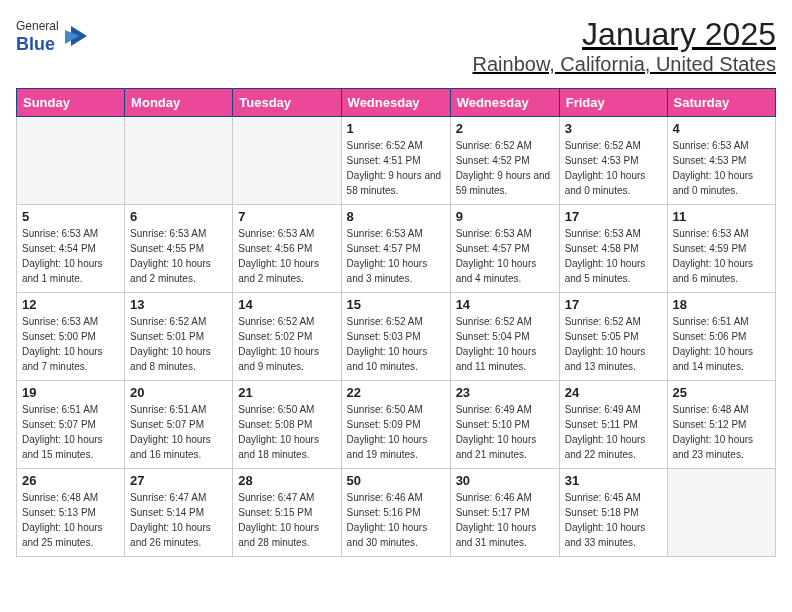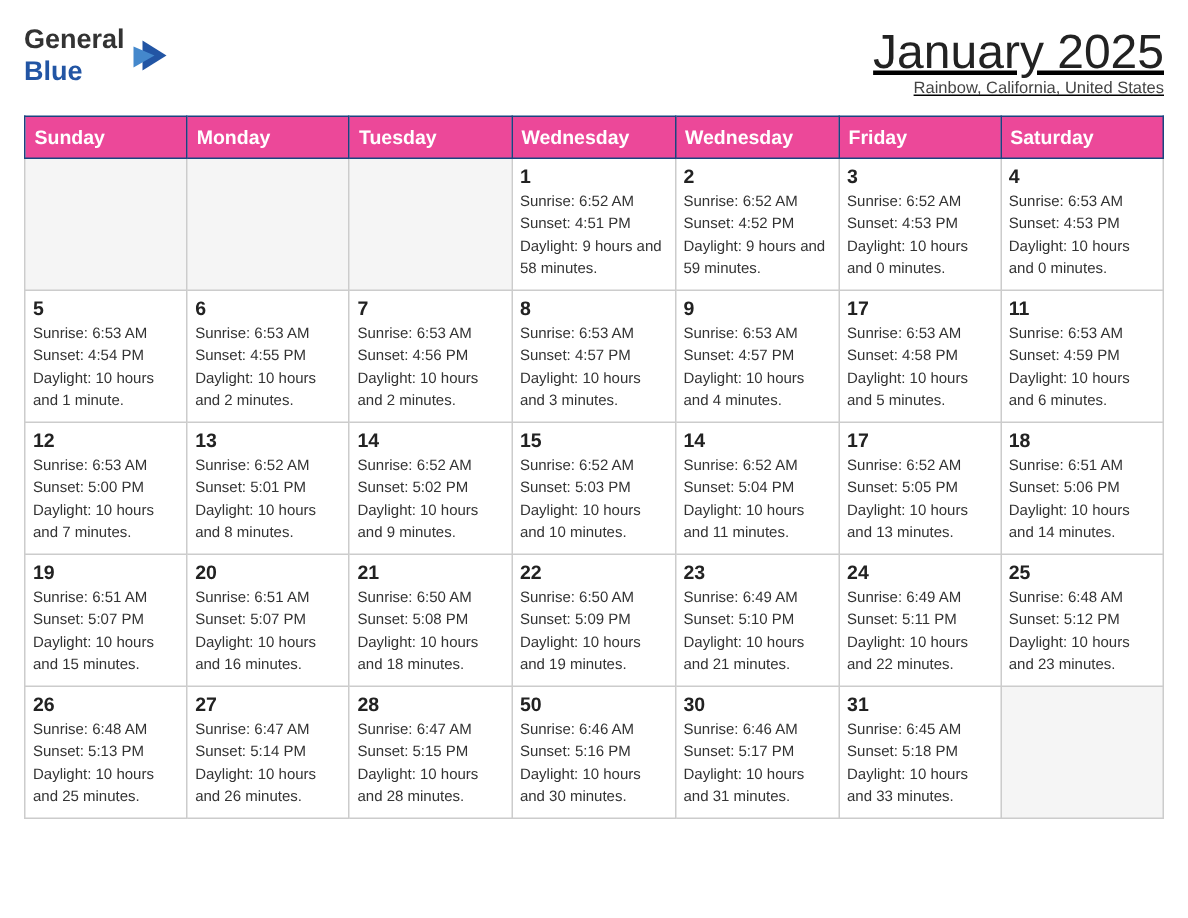--- a/index.html
+++ b/index.html
@@ -14,22 +14,22 @@
       display: flex;
       justify-content: space-between;
       align-items: flex-start;
       margin-bottom: 12px;
     }
     .logo {
       display: flex;
       align-items: center;
     }
     .logo-text-general {
-      font-size: 18px;
-      font-weight: bold;
+      font-size: 12px;
+      font-weight: normal;
       color: #333;
       margin-top: 28px;
     }
     .logo-text-blue {
       font-size: 18px;
       font-weight: bold;
       color: #2255a4;
     }
     .logo-icon {
       width: 28px;
@@ -39,21 +39,21 @@
     .title-block {
       text-align: right;
       text-decoration: underline;
     }
     .title-block h1 {
       font-size: 32px;
       color: #222;
       font-weight: normal;
     }
     .title-block h2 {
-      font-size: 11px;
+      font-size: 20px;
       color: #444;
       font-weight: normal;
     }
     .calendar {
       width: 100%;
       border-collapse: collapse;
       border: 1px solid #ccc;
     }
     .calendar th {
       background: #ec4899;

